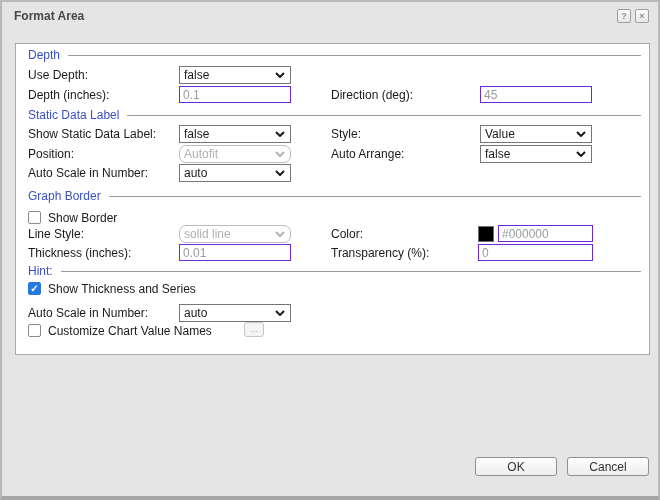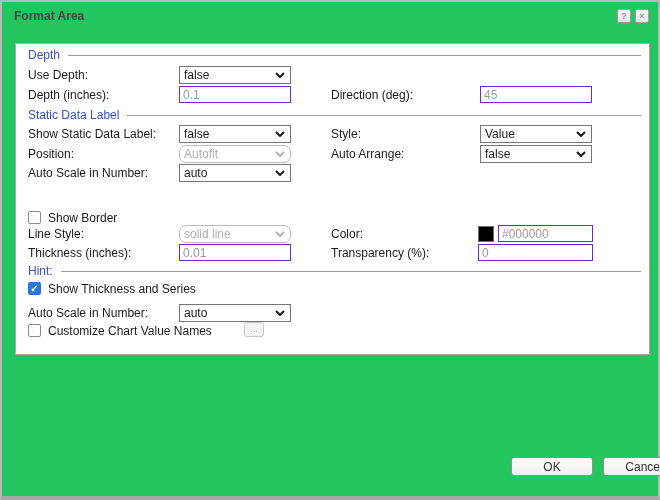--- a/index.html
+++ b/index.html
@@ -1,21 +1,21 @@
 <!DOCTYPE html>
 <html><head>
 <meta charset="utf-8">
 <style>
   * { margin:0; padding:0; box-sizing:border-box; }
   html,body { width:660px; height:500px; }
   body { font-family:"Liberation Sans", sans-serif; font-size:12px; color:#1a1a1a; }
 
   .dialog {
     position:relative; width:660px; height:500px;
-    background:#22c55e;
+    background:#e5e5e5;
     border:2px solid #b9b9b9;
     border-bottom:4px solid #a6a6a6;
   }
 
   
   .titlebar { position:absolute; top:0; left:0; right:0; height:28px; }
   .titlebar .title {
     position:absolute; left:12px; top:7px;
     font-weight:bold; color:#474747; font-size:12px;
   }
@@ -95,21 +95,21 @@
   }
   .color-input { left:470px; width:95px; }
   .wide-input { left:450px; width:115px; }
 
   
   .btn {
     position:absolute; top:455px; width:82px; height:19px;
     background:linear-gradient(#fefefe,#ededed);
     border:1px solid #8f8f8f; border-radius:3px;
     font-family:"Liberation Sans", sans-serif; font-size:12px; color:#333;
-    display:flex; align-items:center; justify-content:center;margin-left:36px;
+    display:flex; align-items:center; justify-content:center;
   }
   .btn-ok { left:473px; }
   .btn-cancel { left:565px; }
 
   
   #hdr-depth       { top:4px; }
   #row-usedepth    { top:22px; }
   #row-depthdir    { top:42px; }
   #hdr-sdl         { top:64px; }
   #row-ssdl        { top:81px;text-decoration:underline; }
@@ -201,20 +201,24 @@
     <div class="row" id="row-as1">
       <span class="lbl l1">Auto Scale in Number:</span>
       <div class="sel f1">
         <span class="sel-val">auto</span>
         <svg width="10" height="6" viewBox="0 0 10 6">
             <polyline points="1,1 5,5 9,1" fill="none" stroke="#1a1a1a" stroke-width="2"></polyline>
           </svg>
       </div>
     </div>
 
+    <div class="section-header" id="hdr-gb">
+      <span class="sh-title">Graph Border</span>
+      <span class="sh-rule"></span>
+    </div>
 
     <div class="row cb-row" id="row-showborder">
       <div class="cb"></div>
       <span class="cb-lbl">Show Border</span>
     </div>
 
     <div class="row" id="row-linecolor">
       <span class="lbl l1">Line Style:</span>
       <div class="sel f1 disabled">
         <span class="sel-val">solid line</span>

